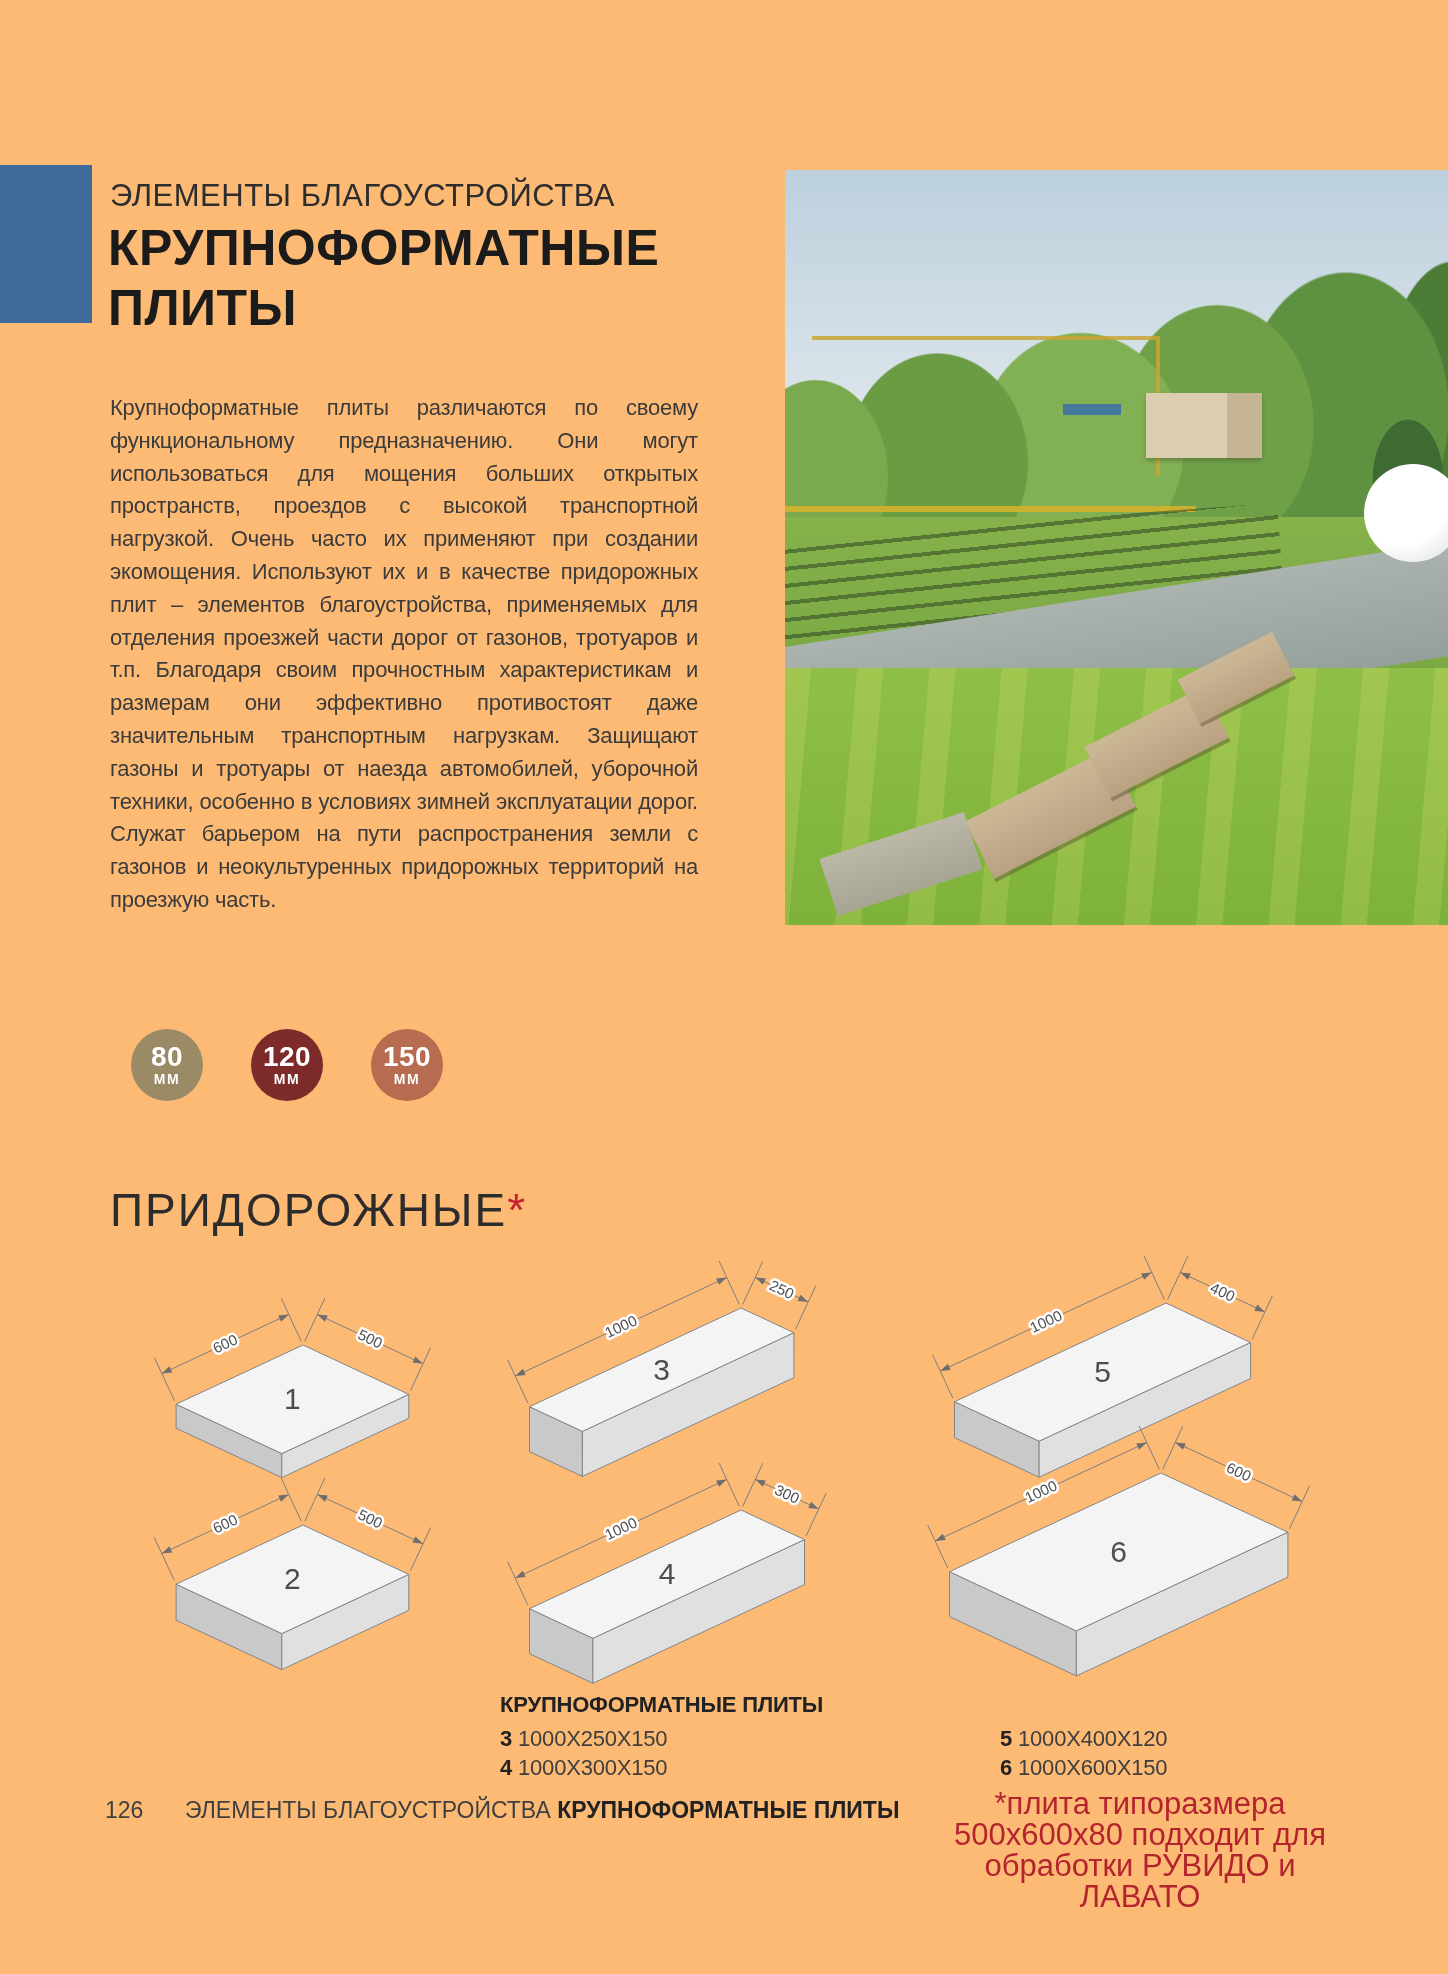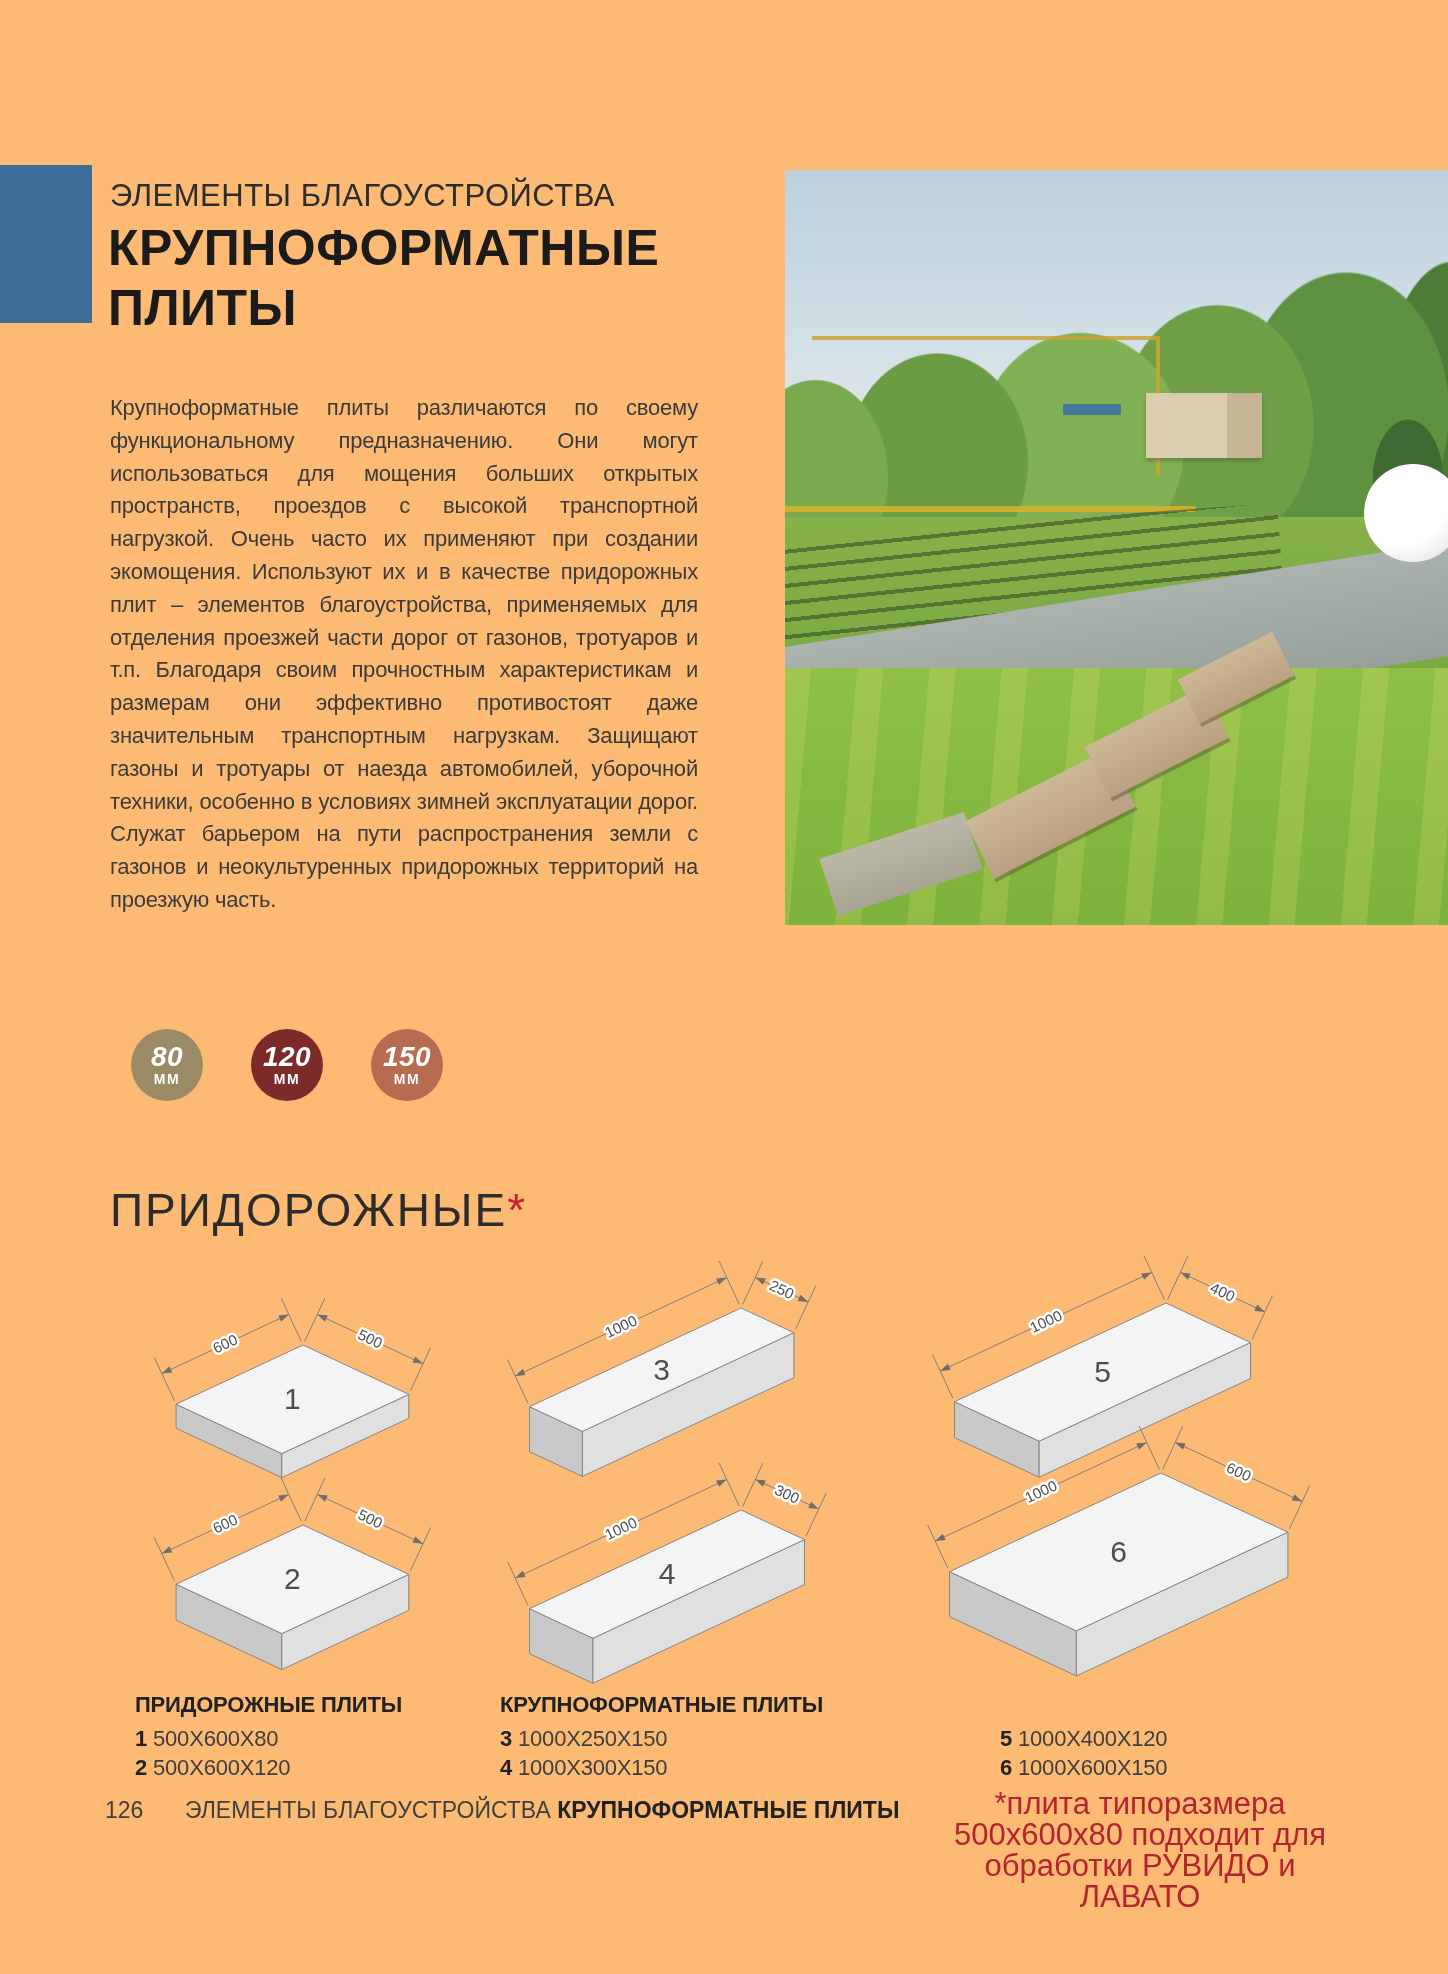--- a/index.html
+++ b/index.html
@@ -14,21 +14,21 @@
          letter-spacing:.5px;color:#1b1b1b;}
 
   
   .intro{left:110px;top:392px;width:588px;font-size:22px;line-height:32.8px;letter-spacing:-0.2px;
          text-align:justify;color:#3b3b3b;}
 
   
   .badges{left:131px;top:1029px;display:flex;gap:48px;}
   .badge{width:72px;height:72px;border-radius:50%;display:flex;flex-direction:column;
          align-items:center;justify-content:center;color:#fff;}
-  .badge-val{font-size:28px;font-weight:700;line-height:28px;letter-spacing:.5px;font-style:italic;}
+  .badge-val{font-size:28px;font-weight:700;line-height:28px;letter-spacing:.5px;}
   .badge-unit{font-size:14px;font-weight:700;letter-spacing:1.5px;line-height:16px;}
 
   
   .photo{left:785px;top:170px;width:663px;height:755px;overflow:hidden;background:#cfe0d2;}
   .photo .abs{position:absolute;}
   .sky{left:0;top:0;width:100%;height:40%;background:linear-gradient(#bcd0dd,#e4ebee);}
   .treeline{left:-4%;top:9%;width:108%;height:48%;
     background:
       radial-gradient(ellipse 120px 160px at 8% 66%,#7aa94e 0 60%,transparent 61%),
       radial-gradient(ellipse 150px 180px at 25% 62%,#6b9c44 0 60%,transparent 61%),
@@ -255,29 +255,20 @@
         <text x="-120.03" y="23.749999999999996" class="dt" transform="rotate(335.0 -120.03 18.749999999999996)">1000</text>
         <line x1="1.68" y1="-3.6" x2="21.84" y2="-46.800000000000004" class="dl"></line>
         <line x1="128.58" y1="55.62" x2="148.74" y2="12.419999999999995" class="dl"></line>
         <line x1="14.28" y1="-30.6" x2="141.18" y2="28.619999999999997" class="dl"></line>
         <polygon class="ahead" points="14.3,-30.6 24.8,-29.5 21.9,-23.3"></polygon>
         <polygon class="ahead" points="141.2,28.6 130.7,27.5 133.6,21.3"></polygon>
         <text x="77.73" y="4.009999999999998" class="dt" transform="rotate(25.0 77.73 -0.990000000000002)">600</text>
       </svg>
     </div>
 
-  <div class="abs spec-col c1">
-    <div class="spec-heading">ПРИДОРОЖНЫЕ ПЛИТЫ</div>
-    <div class="spec-row">
-      <span class="spec-num">1</span><span>500X600X80</span>
-    </div>
-    <div class="spec-row">
-      <span class="spec-num">2</span><span>500X600X120</span>
-    </div>
-  </div>
 
   <div class="abs spec-col c2">
     <div class="spec-heading">КРУПНОФОРМАТНЫЕ ПЛИТЫ</div>
     <div class="spec-row">
       <span class="spec-num">3</span><span>1000X250X150</span>
     </div>
     <div class="spec-row">
       <span class="spec-num">4</span><span>1000X300X150</span>
     </div>
   </div>

